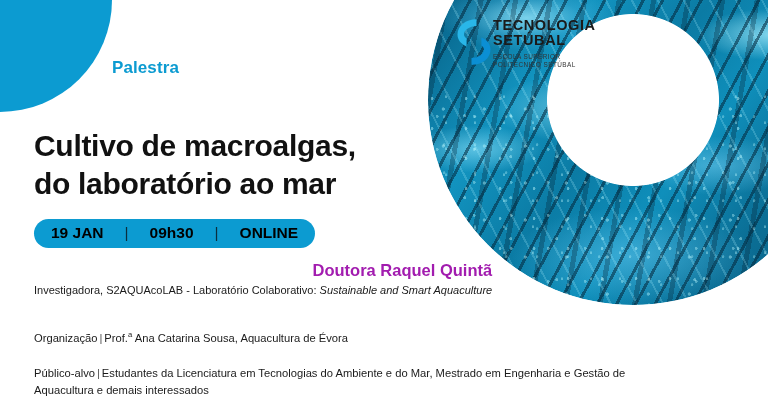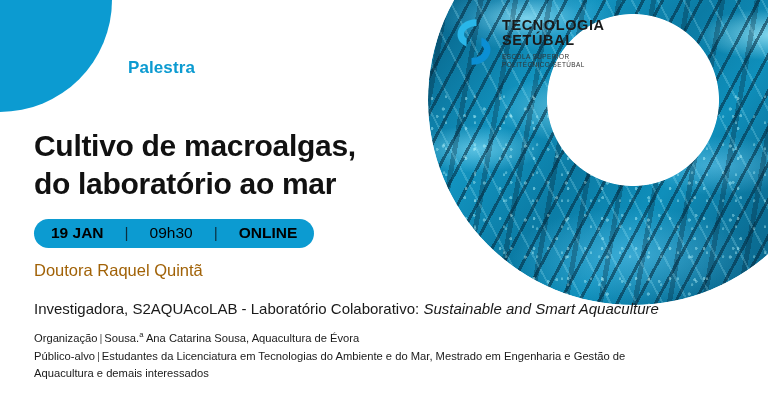--- a/index.html
+++ b/index.html
@@ -79,21 +79,21 @@
       radial-gradient(circle at 25% 74%, rgba(190,250,255,.45) 0 1.2px, transparent 1.6px),
       radial-gradient(circle at 52% 88%, rgba(190,250,255,.4) 0 1.1px, transparent 1.5px);
     background-size:34px 30px,41px 37px,29px 26px,46px 41px,37px 33px,31px 28px;
     opacity:.85;
   }
 
   
   .logo{
     position:absolute;
     left:455px;top:16px;
-    display:flex;align-items:flex-start;gap:9px;
+    display:flex;align-items:flex-start;
   }
   .logo-mark{
     position:relative;
     width:38px;height:52px;
     flex:0 0 auto;
   }
   .logo-text{padding-top:2px;}
   .logo-title{
     font-size:14.5px;
     font-weight:bold;
@@ -112,21 +112,20 @@
   }
 
   
   .kicker{
     position:absolute;
     left:112px;top:58px;
     font-size:17px;
     font-weight:bold;
     color:#0C9BD1;
     letter-spacing:.1px;
-    margin-left:16px;
   }
   .title{
     position:absolute;
     left:34px;top:107px;
     font-size:30px;
     font-weight:bold;
     color:#111111;
     line-height:1.28;
     letter-spacing:-.3px;
     white-space:pre-line;
@@ -141,52 +140,53 @@
     color:#000000;
     font-size:15.5px;
     line-height:1.15;
     display:inline-flex;
     align-items:baseline;
     gap:16px;
     white-space:nowrap;
   }
   .badge .b-strong{font-weight:bold;}
   .badge .b-sep{font-weight:normal;padding:0 5px;color:#0a2f3f;}
-  .badge .b-reg{font-weight:normal;}
+  .badge .b-reg{font-weight:bold;}
 
   .speaker{
     position:absolute;
     left:34px;top:260px;
   }
   .speaker-name{
     font-size:16.5px;
-    font-weight:normal;
-    color:#a16207;
+    font-weight:bold;
+    color:#a21caf;
     line-height:1.25;
+    text-align:right;
   }
   .speaker-role{
-    margin-top:18px;
-    font-size:15px;
+    margin-top:2px;
+    font-size:11px;
     color:#1a1a1a;
     line-height:1.3;
   }
   .speaker-role .it{font-style:italic;}
 
   .footer{
     position:absolute;
     left:34px;top:329px;
     width:600px;
     font-size:11.2px;
     line-height:1.48;
     color:#1a1a1a;
   }
   .footer .lbl{font-weight:normal;}
   .footer .sep{color:#555;padding:0 2px;}
   .footer p{margin:0;}
-  .footer .row2{margin-top:2px;}
+  .footer .row2{margin-top:19px;}
   .sup{font-size:7.6px;vertical-align:super;}
 </style>
 </head>
 <body>
 
 <div class="poster">
 
   <div class="corner-blob"></div>
 
   <div class="photo-ring">
@@ -223,17 +223,17 @@
     <span class="b-sep">|</span>
     <span class="b-strong">ONLINE</span>
   </div>
 
   <div class="speaker">
     <div class="speaker-name">Doutora Raquel Quintã</div>
     <div class="speaker-role"><span>Investigadora, S2AQUAcoLAB - Laboratório Colaborativo: </span><span class="it">Sustainable and Smart Aquaculture</span></div>
   </div>
 
   <div class="footer">
-    <p class="row1"><span class="lbl">Organização</span><span class="sep">|</span><span>Sousa.</span><span class="sup">a</span><span> Ana Catarina Sousa, Aquacultura de Évora</span></p>
+    <p class="row1"><span class="lbl">Organização</span><span class="sep">|</span><span>Prof.</span><span class="sup">a</span><span> Ana Catarina Sousa, Aquacultura de Évora</span></p>
     <p class="row2"><span class="lbl">Público-alvo</span><span class="sep">|</span><span>Estudantes da Licenciatura em Tecnologias do Ambiente e do Mar, Mestrado em Engenharia e Gestão de Aquacultura e demais interessados</span></p>
   </div>
 
 </div>
 
 </body></html>

